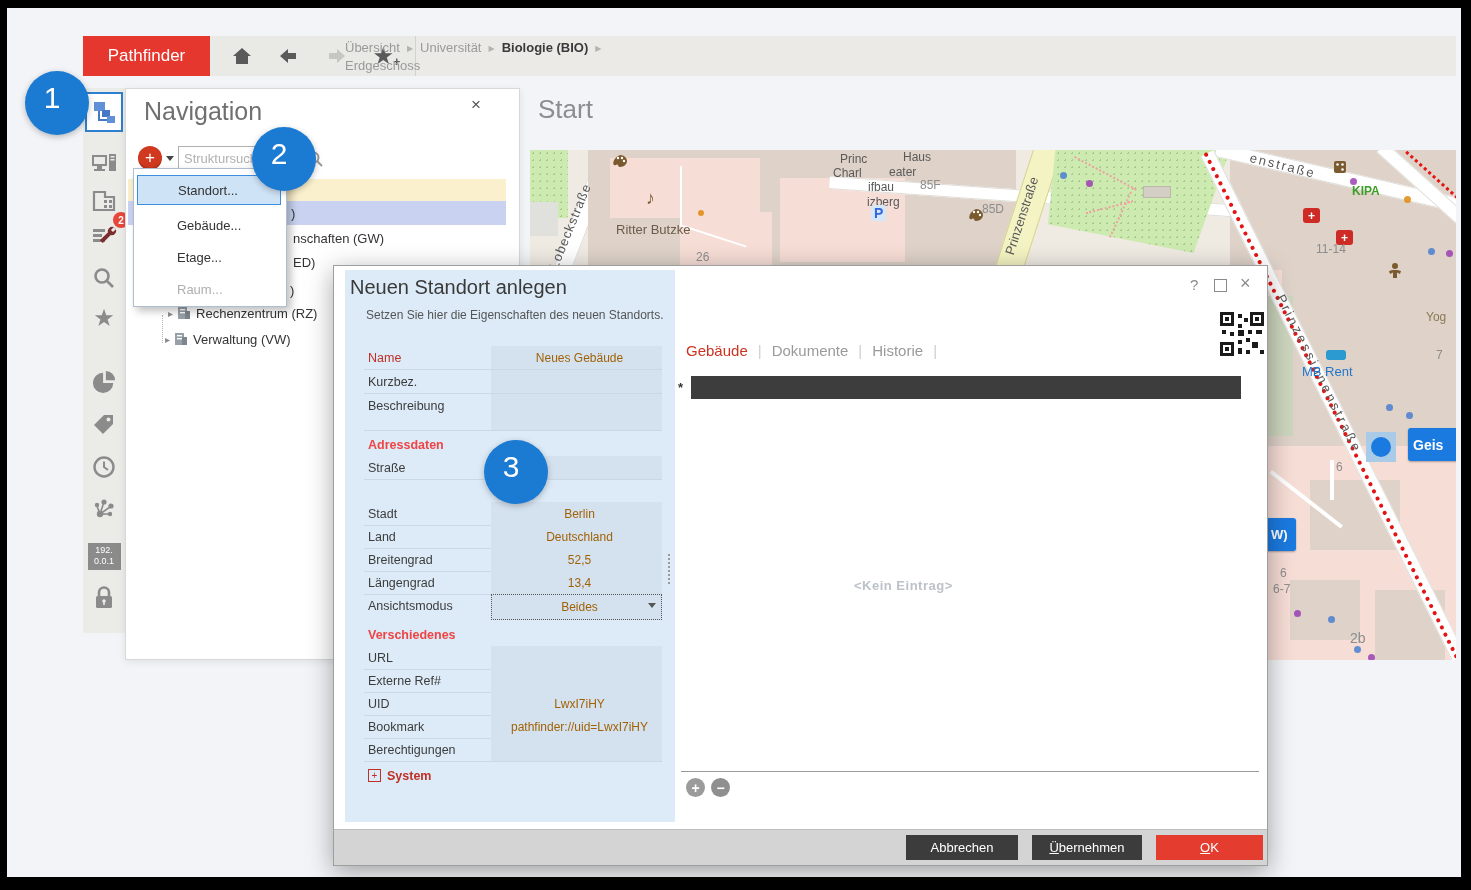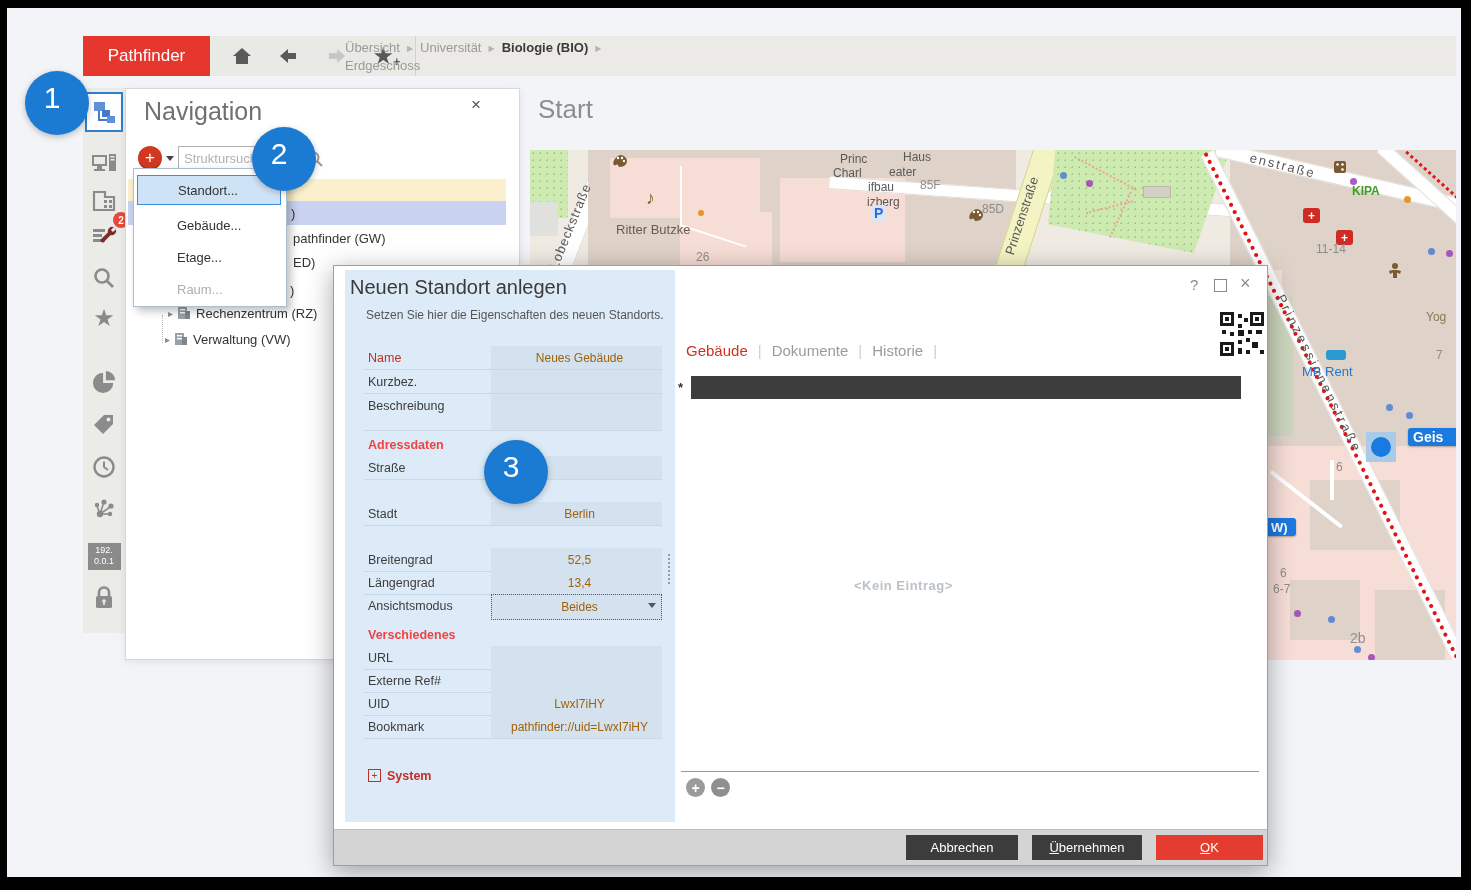--- a/index.html
+++ b/index.html
@@ -42,21 +42,21 @@
   .map *{position:absolute;}
   .blk{background:#ded2c9;}
   .pink{background:#f6ddd6;}
   .road{background:#fff;border-top:1px solid #e0ded9;border-bottom:1px solid #e0ded9;}
   .park{background-color:#cdebb0;background-image:radial-gradient(#a5cb8b 1px,transparent 1px);background-size:7px 7px;}
   .maplbl{font-size:12px;color:#5a5a5a;white-space:nowrap;}
   .housenum{font-size:12px;color:#8d8d8d;white-space:nowrap;}
   .dotline{height:0;border-top:4px dotted #e41414;transform-origin:left top;}
   .dotpath{height:0;border-top:2px dotted #f0a0a0;transform-origin:left top;}
   .bluelbl{background:#1b7ae0;color:#fff;font-weight:bold;font-size:14px;border-radius:3px;
-           display:flex;align-items:center;padding:0 5px;height:18px;box-shadow:0 1px 2px rgba(0,0,0,.3);}
+           display:flex;align-items:center;padding:0 5px;height:33px;box-shadow:0 1px 2px rgba(0,0,0,.3);}
   .redcross{width:17px;height:15px;background:#cf2b26;border-radius:3px;color:#fff;font-weight:bold;
             font-size:12px;display:flex;align-items:center;justify-content:center;line-height:1;}
   .mapdot{width:7px;height:7px;border-radius:50%;opacity:.85;}
 
   
   .navpanel{position:absolute;left:125px;top:88px;width:395px;height:572px;background:#fff;z-index:5;
             border:1px solid #d8d8d8;box-sizing:border-box;box-shadow:0 2px 8px rgba(0,0,0,.08);}
   .nav-title{position:absolute;left:18px;top:8px;font-size:25px;color:#707070;font-weight:300;}
   .nav-close{position:absolute;right:38px;top:6px;font-size:17px;color:#555;cursor:pointer;}
   .addbtn{position:absolute;left:12px;top:57px;width:24px;height:24px;border-radius:50%;background:#d0391f;
@@ -372,21 +372,21 @@
     <svg style="position:absolute;left:180px;top:61px;cursor:pointer;" width="18" height="18" viewBox="0 0 18 18">
         <circle cx="7.5" cy="7.5" r="5" stroke="#9a9a9a" stroke-width="2" fill="none"></circle>
         <line x1="11" y1="11" x2="16" y2="16" stroke="#9a9a9a" stroke-width="2"></line>
       </svg>
 
     <div class="treerow row-yellow" style="top:90px;"></div>
     <div class="treerow row-sel" style="top:112px;height:24px;">
       <span style="position:absolute;left:163px;">)</span>
     </div>
     <div class="treerow" style="top:138px;">
-      <span style="position:absolute;left:165px;">pathfinder (GW)</span>
+      <span style="position:absolute;left:165px;">nschaften (GW)</span>
     </div>
     <div class="treerow" style="top:162px;">
       <span style="position:absolute;left:165px;">ED)</span>
     </div>
     <div class="treerow" style="top:190px;">
       <span style="position:absolute;left:162px;">)</span>
     </div>
     <div style="position:absolute;left:36px;top:226px;height:28px;border-left:1px dotted #b5b5b5;"></div>
     <div class="treerow" style="top:213px;padding-left:40px;box-sizing:border-box;">
       <span class="tri">▸</span>
@@ -480,20 +480,24 @@
     </div>
     <div class="fsection" style="top:172px;">Adressdaten</div>
     <div class="frow" style="top:190px;">
       <span class="flabel">Straße</span>
       <div class="fvalue"></div>
     </div>
     <div class="frow" style="top:236px;">
       <span class="flabel">Stadt</span>
       <div class="fvalue">Berlin</div>
     </div>
+    <div class="frow" style="top:259px;">
+      <span class="flabel">Land</span>
+      <div class="fvalue">Deutschland</div>
+    </div>
     <div class="frow" style="top:282px;">
       <span class="flabel">Breitengrad</span>
       <div class="fvalue">52,5</div>
     </div>
     <div class="frow" style="top:305px;">
       <span class="flabel">Längengrad</span>
       <div class="fvalue">13,4</div>
     </div>
     <div class="frow" style="top:328px;height:26px;border-bottom:none;">
       <span class="flabel">Ansichtsmodus</span>
@@ -511,20 +515,24 @@
       <span class="flabel">Externe Ref#</span>
       <div class="fvalue"></div>
     </div>
     <div class="frow" style="top:426px;">
       <span class="flabel">UID</span>
       <div class="fvalue">LwxI7iHY</div>
     </div>
     <div class="frow" style="top:449px;">
       <span class="flabel">Bookmark</span>
       <div class="fvalue">pathfinder://uid=LwxI7iHY</div>
+    </div>
+    <div class="frow" style="top:472px;">
+      <span class="flabel">Berechtigungen</span>
+      <div class="fvalue"></div>
     </div>
     <div style="position:absolute;left:34px;top:500px;cursor:pointer;">
       <span style="display:inline-block;width:11px;height:11px;border:1px solid #c03026;color:#c03026;font-size:10px;line-height:11px;text-align:center;margin-right:6px;vertical-align:1px;">+</span><span class="red-label" style="font-size:12.5px;font-weight:bold;">System</span>
     </div>
     <div class="scrolldots"></div>
 
     <div class="tabs">
       <span class="tab-active">Gebäude</span><span class="tsep">|</span><span>Dokumente</span><span class="tsep">|</span><span>Historie</span><span class="tsep">|</span>
     </div>
     <div class="req">*</div>

